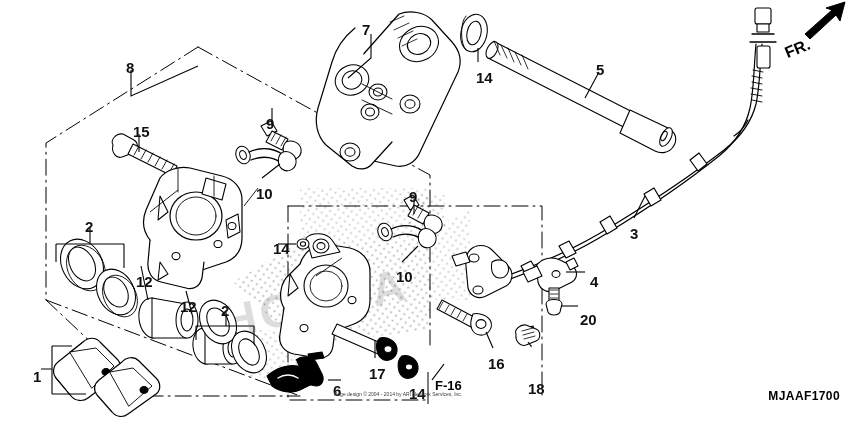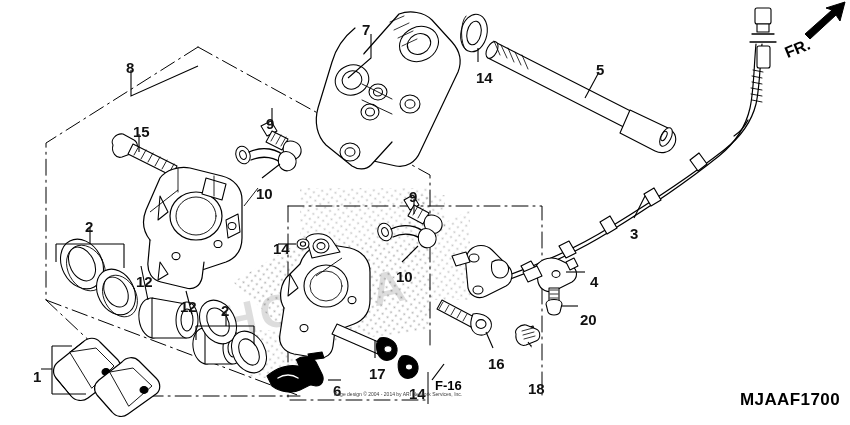--- a/index.html
+++ b/index.html
@@ -5,21 +5,21 @@
   html,body{margin:0;padding:0;background:#fff;}
   body{width:850px;height:425px;overflow:hidden;
        font-family:"Liberation Sans",sans-serif;color:#000;}
   #stage{position:relative;width:850px;height:425px;background:#fff;}
   svg.layer{position:absolute;left:0;top:0;width:850px;height:425px;}
   .callout{position:absolute;font-size:15px;font-weight:700;color:#111;
            font-family:"Liberation Sans",sans-serif;letter-spacing:0;
            line-height:1;white-space:nowrap;}
   .fr-label{position:absolute;font-size:16px;font-weight:700;
             transform:rotate(-22deg);transform-origin:left bottom;}
-  .sheet-code{position:absolute;right:10px;bottom:15px;font-size:17px;
+  .sheet-code{position:absolute;right:10px;bottom:22px;font-size:12px;
               font-weight:700;letter-spacing:.4px;}
   .fig-ref{position:absolute;font-size:13px;font-weight:700;}
   .copyright{position:absolute;font-size:5px;color:#3a3a3a;white-space:nowrap;
              font-family:"Liberation Sans",sans-serif;}
   .wm{position:absolute;font-size:46px;font-weight:700;color:#000;opacity:.13;
       letter-spacing:4px;font-family:"Liberation Sans",sans-serif;
       transform:rotate(-12deg);transform-origin:left top;user-select:none;}
 </style>
 </head>
 <body>

